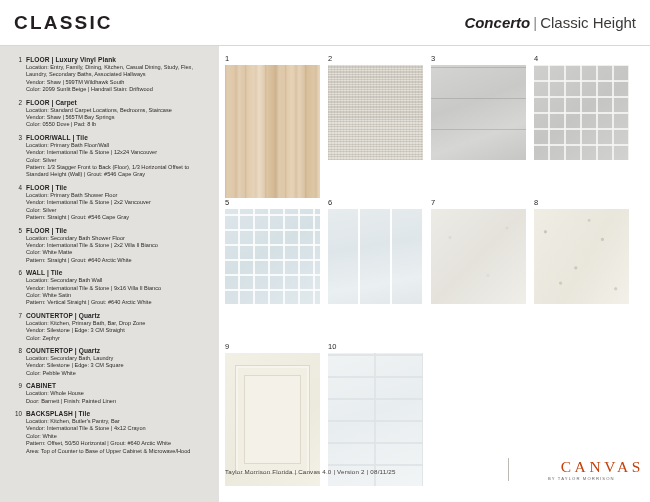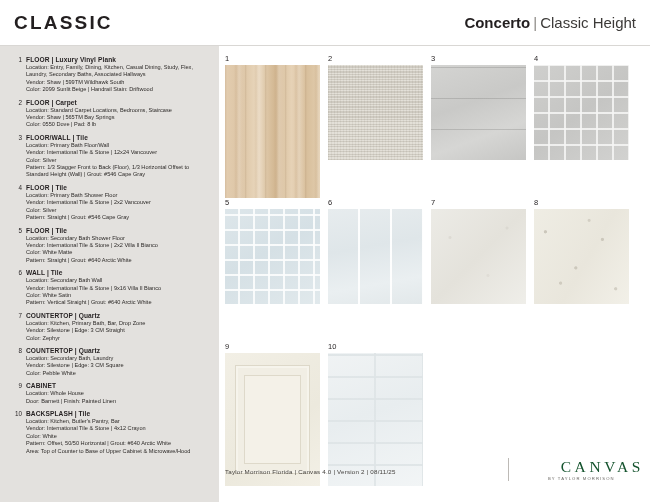--- a/index.html
+++ b/index.html
@@ -33,21 +33,21 @@
     letter-spacing: 2.2px;
     color: #231f20;
   }
   .header-right {
     position: absolute;
     right: 14px; top: 14px;
     font-size: 15px;
     color: #231f20;
     white-space: nowrap;
   }
-  .header-right .bold { font-weight: bold; }
+  .header-right .bold { font-weight: bold; font-style: italic; }
   .header-right .sep { color: #8d8a86; margin: 0 3px; font-weight: normal; }
   .header-right .light { color: #3c3a38; }
 
   
   .legend {
     position: absolute;
     left: 0; top: 46px;
     width: 219px; height: 456px;
     background: #e3e1de;
     padding: 10px 8px 6px 8px;
@@ -125,21 +125,21 @@
     position: absolute;
     right: 0; top: 0;
     text-align: center;
     border-left: 1px solid #bdbab6;
     padding-left: 10px;
   }
   .canvas-word {
     font-family: "Liberation Serif", serif;
     font-size: 15.5px;
     letter-spacing: 3.6px;
-    color: #14532d;
+    color: #c2410c;
     line-height: 17px;
     margin-left: 42px;
   }
   .canvas-sub {
     font-size: 4.2px;
     letter-spacing: 1.1px;
     color: #6a6763;
     margin-top: 1px;
   }
 </style>

